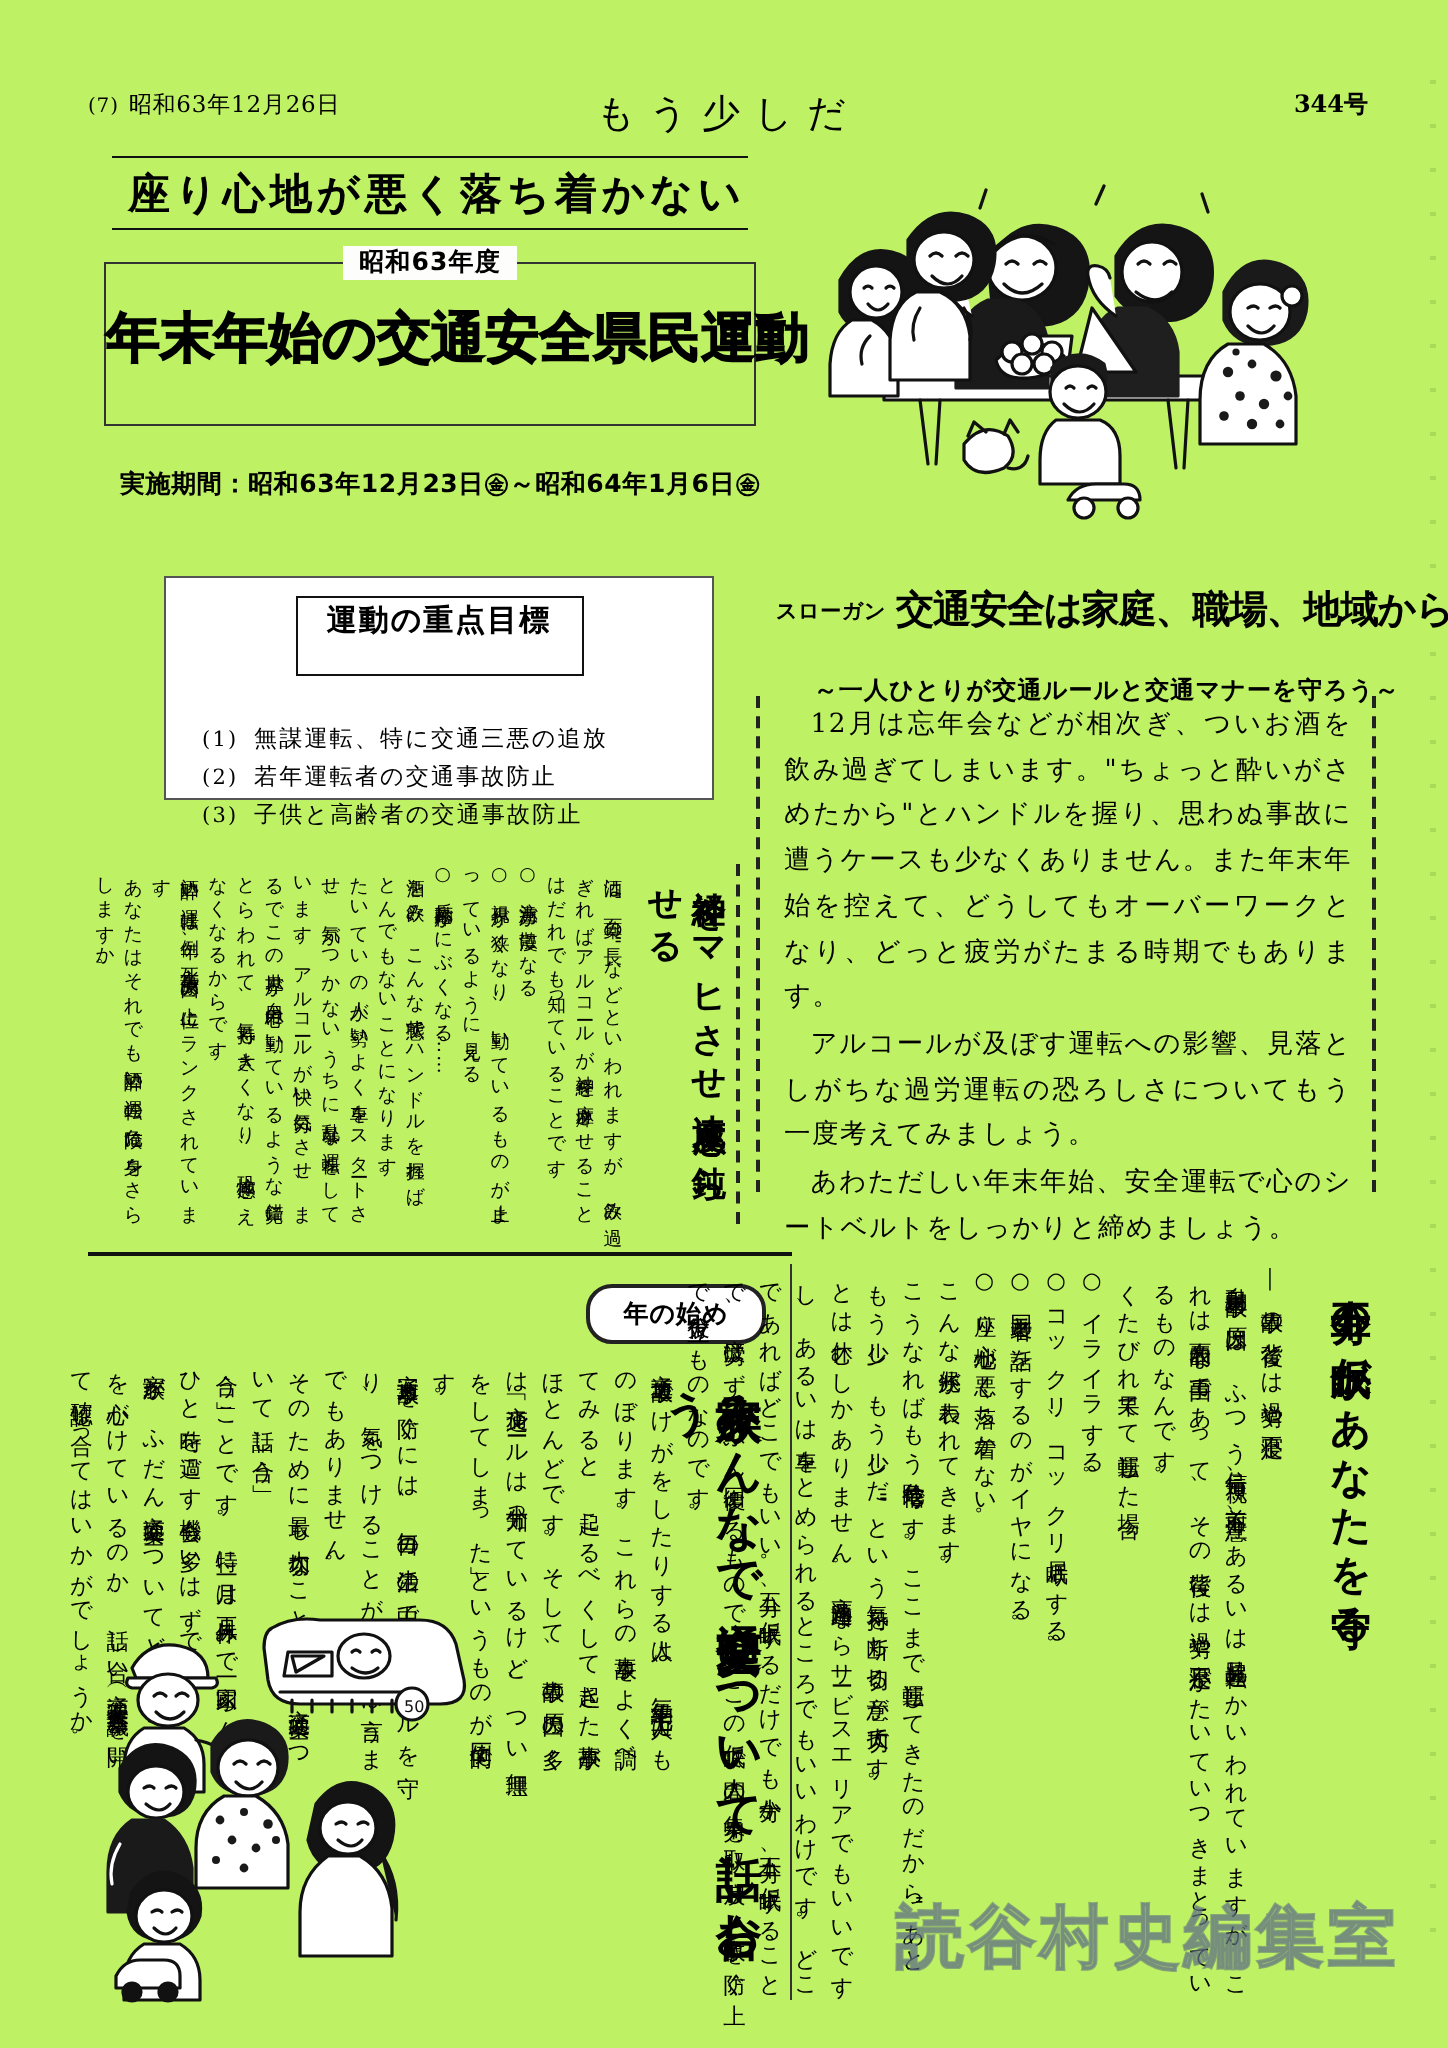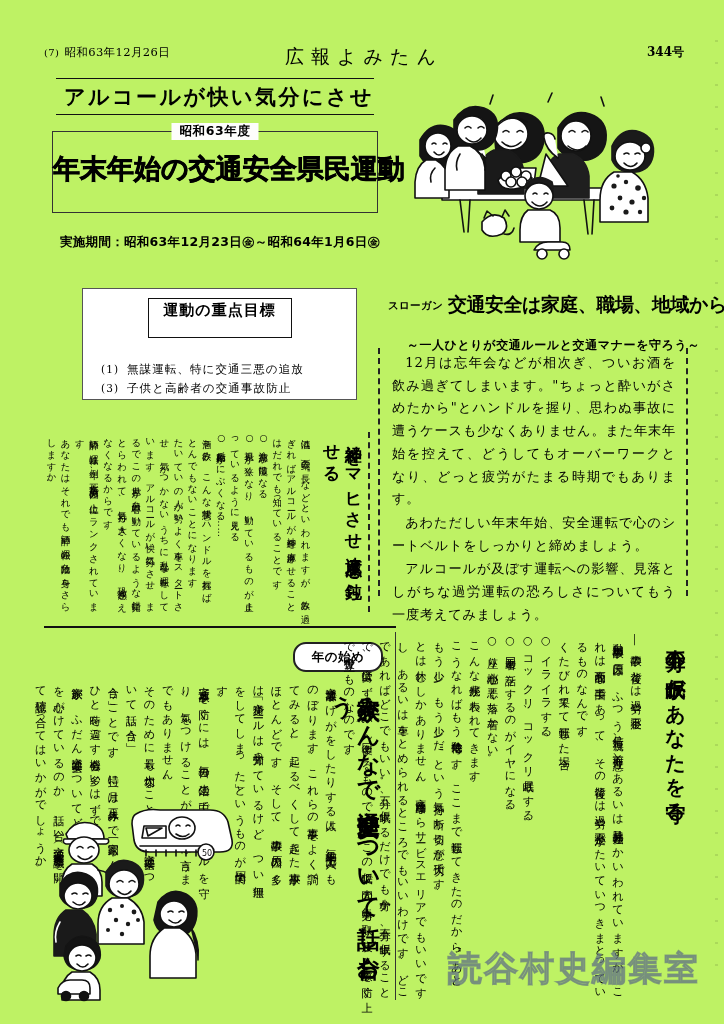--- a/index.html
+++ b/index.html
@@ -368,60 +368,63 @@
 </style>
 </head>
 <body>
 
 <div class="page">
 
   <div class="masthead">
     <div class="mh-left">
       <span class="pg">(7)</span><span>昭和63年12月26日</span>
     </div>
-    <div class="mh-title">広報よみたん</div>
+    <div class="mh-title">もう少しだ</div>
     <div class="mh-right">344号</div>
   </div>
 
   <div class="headline-wrap">
     <div class="headline-rule-top"></div>
-    <div class="headline">アルコールが快い気分にさせ</div>
+    <div class="headline">座り心地が悪く落ち着かない</div>
     <div class="headline-rule-bot"></div>
   </div>
 
   <div class="titlebox">
     <div class="titlebox-year">昭和63年度</div>
     <div class="titlebox-main">年末年始の交通安全県民運動</div>
   </div>
 
   <div class="period">実施期間：昭和63年12月23日㊎～昭和64年1月6日㊎</div>
 
   <div class="goalbox">
     <div class="goalbox-title">運動の重点目標</div>
     <ul class="goal-list">
       <li>
         <span class="num">(1)</span><span>無謀運転、特に交通三悪の追放</span>
       </li>
       <li>
+        <span class="num">(2)</span><span>若年運転者の交通事故防止</span>
+      </li>
+      <li>
         <span class="num">(3)</span><span>子供と高齢者の交通事故防止</span>
       </li>
     </ul>
   </div>
 
   <div class="slogan-wrap">
     <div class="slogan-line1">
       <span class="slogan-kicker">スローガン</span><span class="slogan-main">交通安全は家庭、職場、地域から</span>
     </div>
     <div class="slogan-sub">～一人ひとりが交通ルールと交通マナーを守ろう～</div>
   </div>
 
   <div class="rt-article">
     <p>12月は忘年会などが相次ぎ、ついお酒を飲み過ぎてしまいます。"ちょっと酔いがさめたから"とハンドルを握り、思わぬ事故に遭うケースも少なくありません。また年末年始を控えて、どうしてもオーバーワークとなり、どっと疲労がたまる時期でもあります。</p>
+    <p>アルコールが及ぼす運転への影響、見落としがちな過労運転の恐ろしさについてもう一度考えてみましょう。</p>
     <p>あわただしい年末年始、安全運転で心のシートベルトをしっかりと締めましょう。</p>
-    <p>アルコールが及ぼす運転への影響、見落としがちな過労運転の恐ろしさについてもう一度考えてみましょう。</p>
   </div>
 
   <div class="dashed-sep"></div>
   <div class="mid-block">
     <div class="mid-head">神経をマヒさせ速度感を鈍らせる</div>
     <div class="mid-body">
       <p>酒は"百薬の長"などといわれますが、飲み過ぎればアルコールが神経を麻痺させることはだれでも知っていることです。</p>
       <p>○注意力が散漫になる</p>
       <p>○視界が狭くなり、動いているものが止まっているように見える</p>
       <p>○反応動作がにぶくなる……</p>

